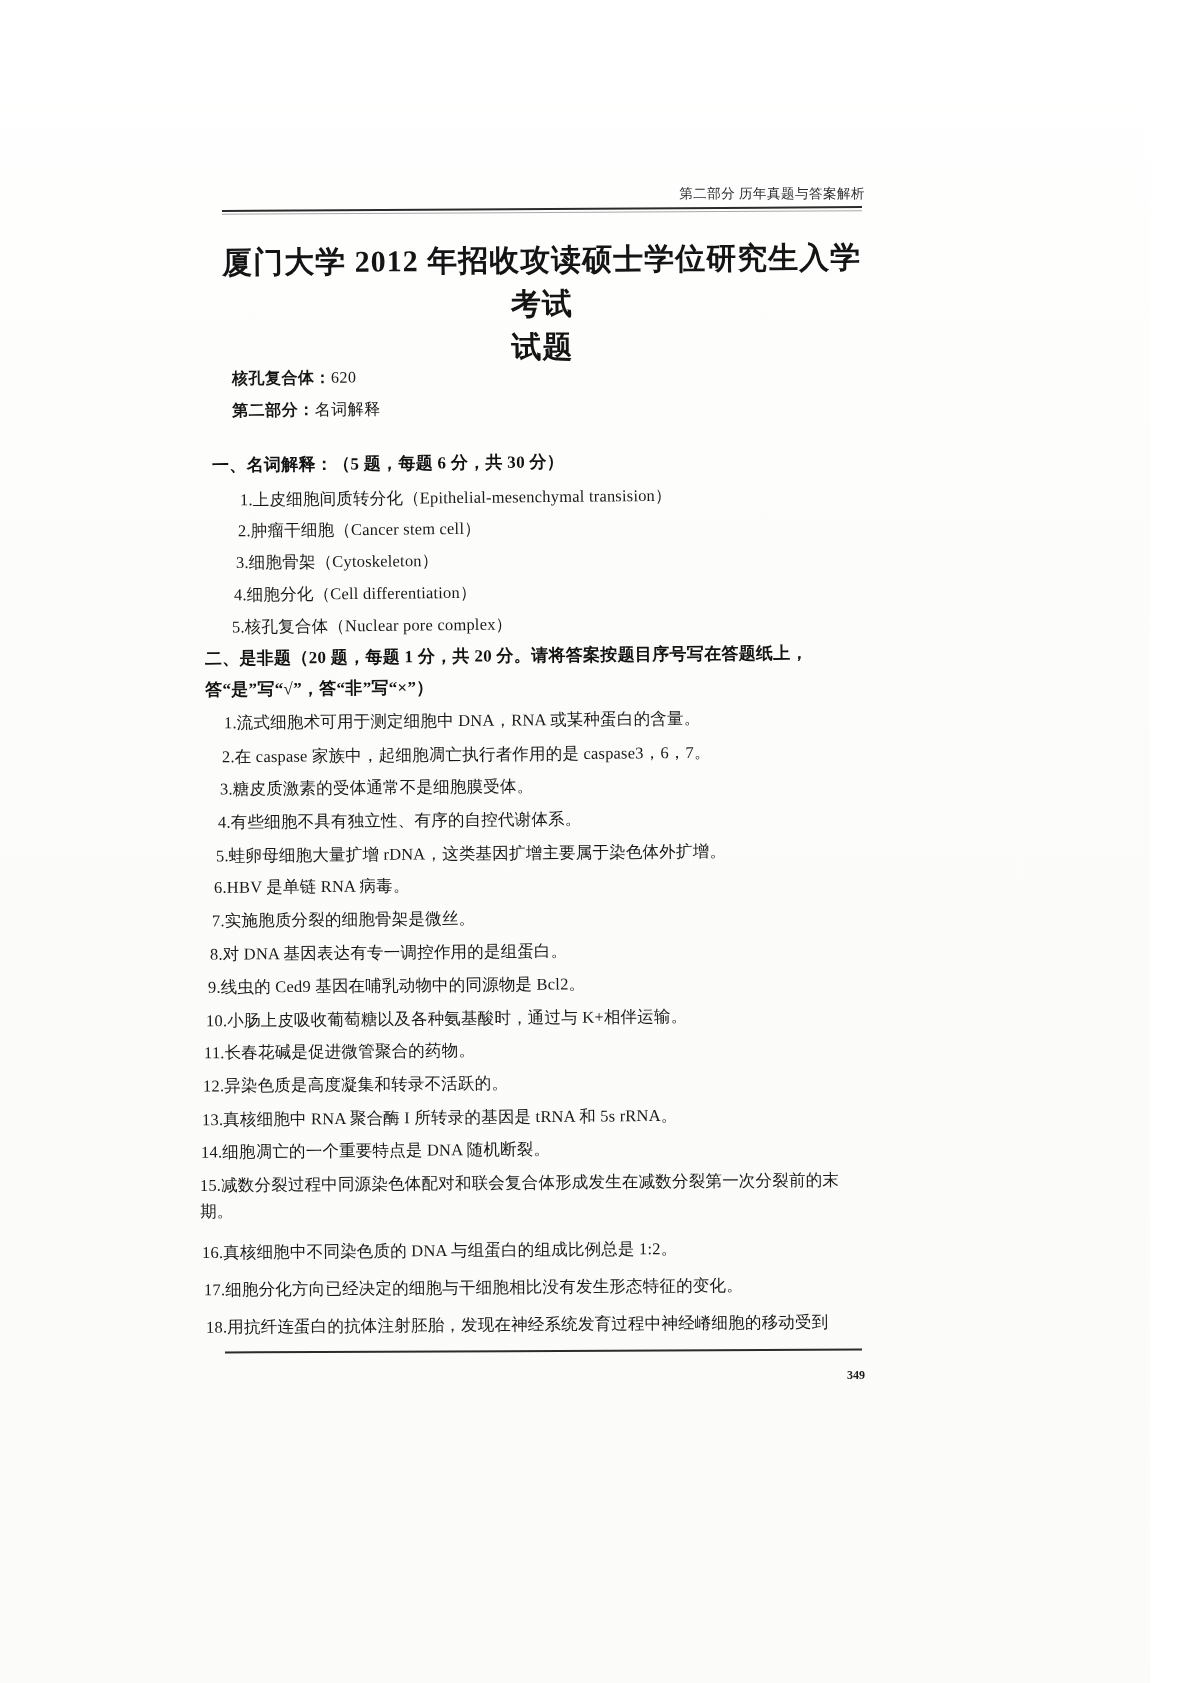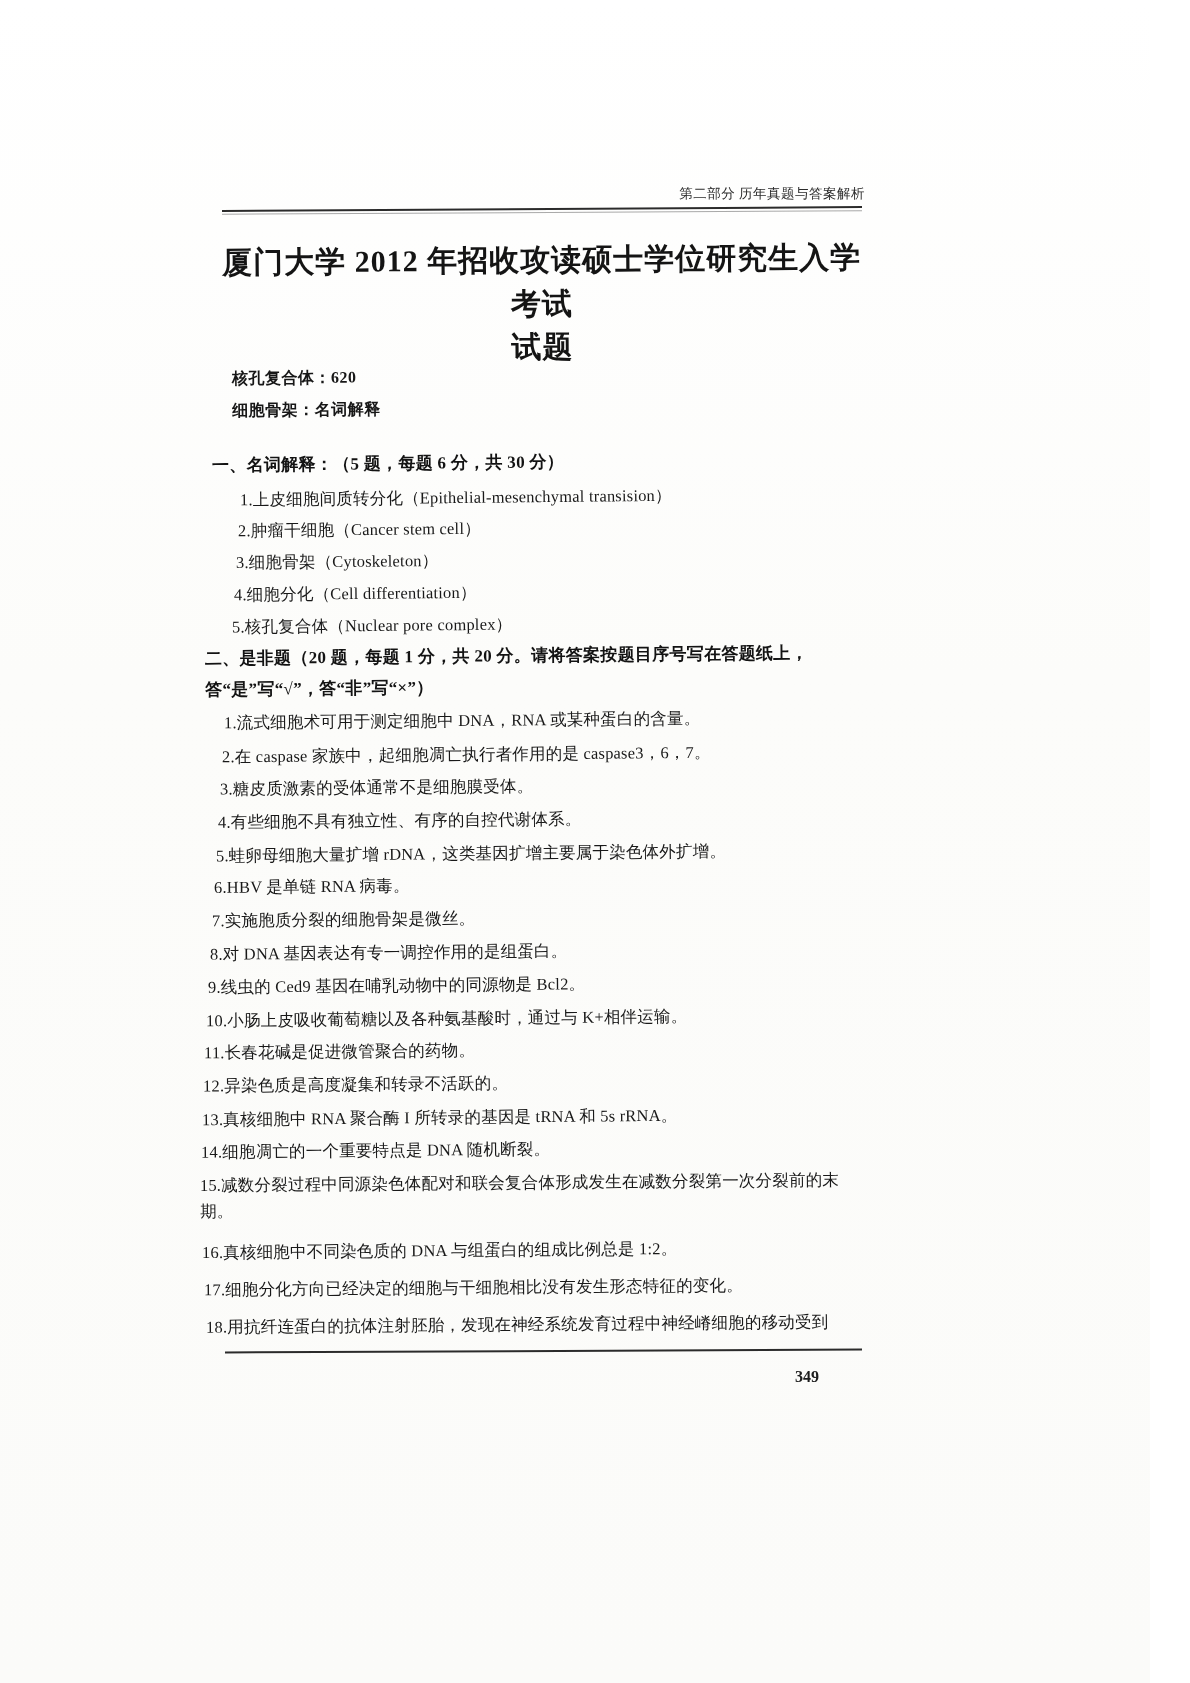--- a/index.html
+++ b/index.html
@@ -88,21 +88,21 @@
     position: absolute;
     left: 232px;
     top: 362px;
     font-size: 16px;
     font-weight: bold;
     line-height: 2.0;
     color: #171717;
     transform: rotate(-0.55deg);
   }
   .meta div { letter-spacing: .5px; }
-  .meta .val { font-weight: bold; }
+  .meta .val { font-weight: normal; }
 
   .section {
     position: absolute;
     font-size: 17px;
     font-weight: bold;
     color: #131313;
     letter-spacing: .3px;
   }
   #sec1 {
     left: 212px;
@@ -127,21 +127,22 @@
   .body-wrap {
     white-space: normal;
     width: 655px;
   }
 
   .pagenum {
     position: absolute;
     left: 795px;
     top: 1368px;
     width: 70px;
-    font-size: 16px;
+    text-align: right;
+    font-size: 12px;
     font-weight: bold;
     color: #1c1c1c;
   }
 </style>
 </head>
 <body>
 
 <div class="page">
   <div class="scan-shade"></div>
 
@@ -152,21 +153,21 @@
   <div class="title">
     <span>厦门大学 2012 年招收攻读硕士学位研究生入学考试</span>
     <span class="l2">试题</span>
   </div>
 
   <div class="meta">
     <div>
       <span>核孔复合体：</span><span class="val">620</span>
     </div>
     <div>
-      <span>细胞骨架：</span><span class="val">名词解释</span>
+      <span>第二部分：</span><span class="val">名词解释</span>
     </div>
   </div>
 
   <div class="section" id="sec1">一、名词解释：（5 题，每题 6 分，共 30 分）</div>
 
   <div class="body-item" style="left:240px; top:485px; transform:rotate(-0.6deg);">1.上皮细胞间质转分化（Epithelial-mesenchymal transision）</div>
   <div class="body-item" style="left:238px; top:517px; transform:rotate(-0.6deg);">2.肿瘤干细胞（Cancer stem cell）</div>
   <div class="body-item" style="left:236px; top:549px; transform:rotate(-0.6deg);">3.细胞骨架（Cytoskeleton）</div>
   <div class="body-item" style="left:234px; top:581px; transform:rotate(-0.6deg);">4.细胞分化（Cell differentiation）</div>
   <div class="body-item" style="left:232px; top:613px; transform:rotate(-0.6deg);">5.核孔复合体（Nuclear pore complex）</div>

